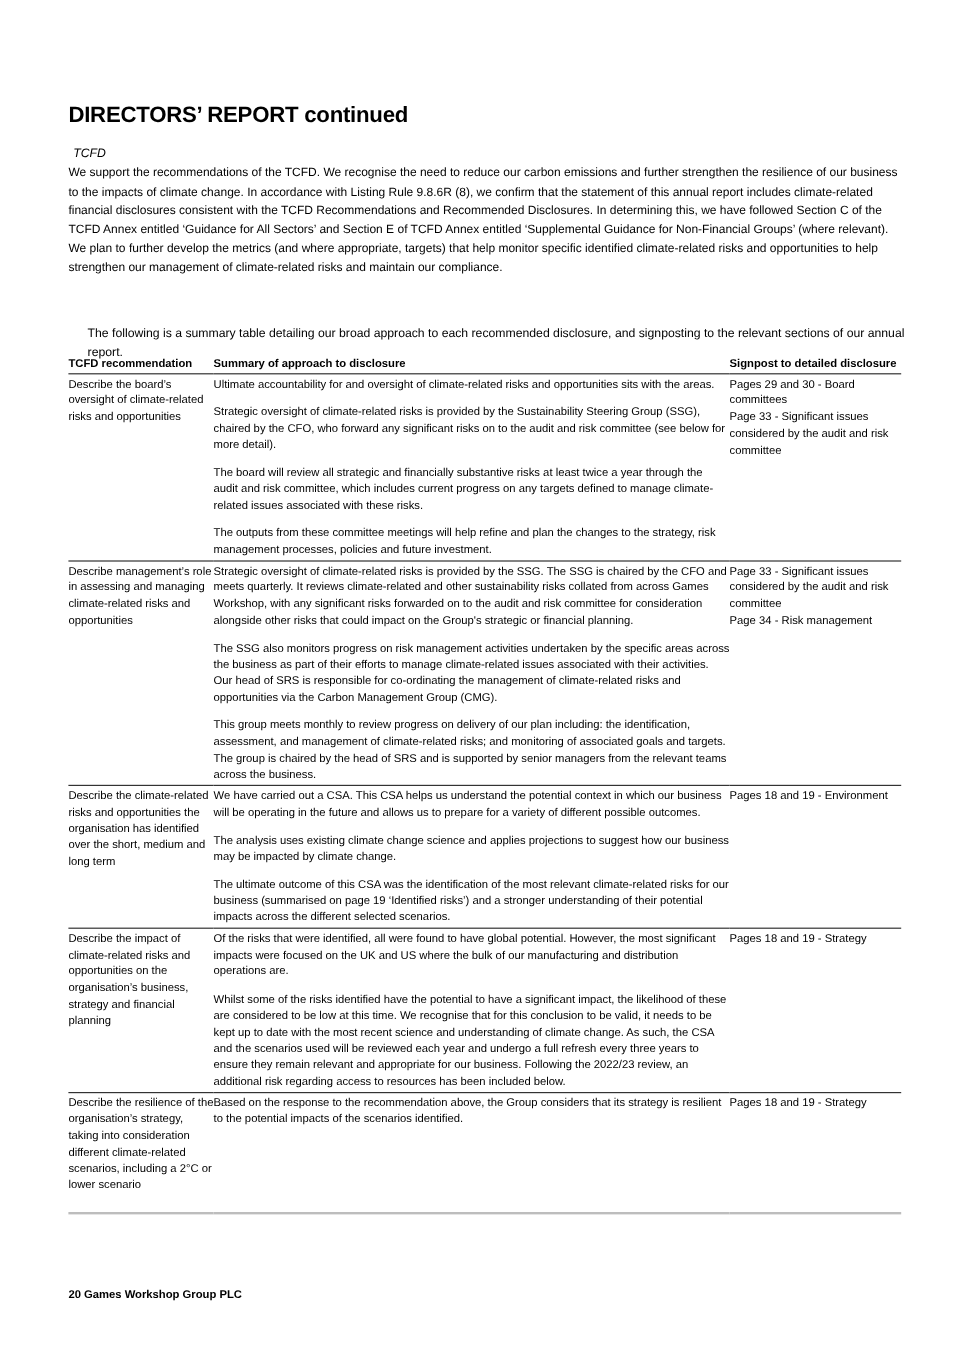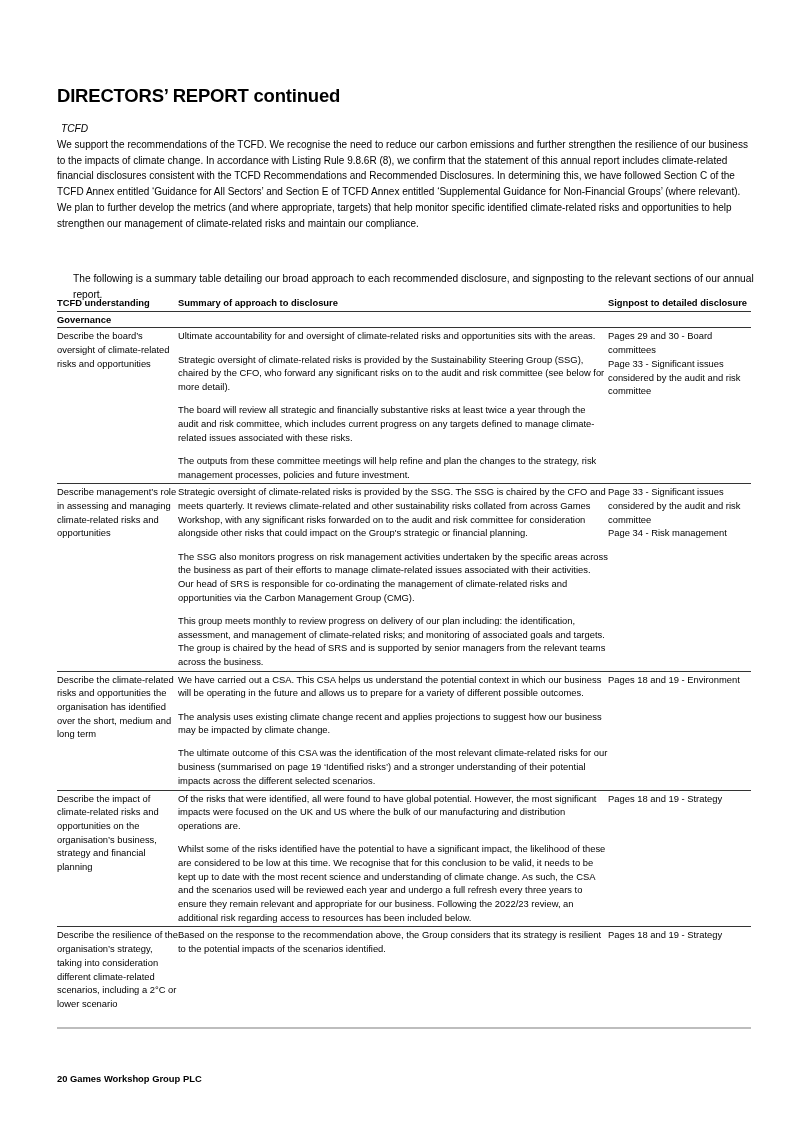--- a/index.html
+++ b/index.html
@@ -29,30 +29,27 @@
 
 <div class="page">
   <h1>DIRECTORS’ REPORT continued</h1>
   <div class="section-label">TCFD</div>
   <p class="intro">We support the recommendations of the TCFD. We recognise the need to reduce our carbon emissions and further strengthen the resilience of our business to the impacts of climate change. In accordance with Listing Rule 9.8.6R (8), we confirm that the statement of this annual report includes climate-related financial disclosures consistent with the TCFD Recommendations and Recommended Disclosures. In determining this, we have followed Section C of the TCFD Annex entitled ‘Guidance for All Sectors’ and Section E of TCFD Annex entitled ‘Supplemental Guidance for Non-Financial Groups’ (where relevant). We plan to further develop the metrics (and where appropriate, targets) that help monitor specific identified climate-related risks and opportunities to help strengthen our management of climate-related risks and maintain our compliance.</p>
   <p class="lead">The following is a summary table detailing our broad approach to each recommended disclosure, and signposting to the relevant sections of our annual report.</p>
 
   <table>
     <thead>
       <tr>
-        <th>TCFD understanding</th>
+        <th>TCFD recommendation</th>
         <th>Summary of approach to disclosure</th>
         <th>Signpost to detailed disclosure</th>
       </tr>
     </thead>
     <tbody>
 
-      <tr class="section">
-        <td colspan="3">Governance</td>
-      </tr>
       <tr class="row">
         <td class="c1">Describe the board’s oversight of climate-related risks and opportunities</td>
         <td class="c2">
           <p class="para">Ultimate accountability for and oversight of climate-related risks and opportunities sits with the areas.</p>
           <p class="para">Strategic oversight of climate-related risks is provided by the Sustainability Steering Group (SSG), chaired by the CFO, who forward any significant risks on to the audit and risk committee (see below for more detail).</p>
           <p class="para">The board will review all strategic and financially substantive risks at least twice a year through the audit and risk committee, which includes current progress on any targets defined to manage climate-related issues associated with these risks.</p>
           <p class="para">The outputs from these committee meetings will help refine and plan the changes to the strategy, risk management processes, policies and future investment.</p>
         </td>
         <td class="c3">
           <div>Pages 29 and 30 - Board committees</div>
@@ -69,21 +66,21 @@
         <td class="c3">
           <div>Page 33 - Significant issues considered by the audit and risk committee</div>
           <div>Page 34 - Risk management</div>
         </td>
       </tr>
 
       <tr class="row">
         <td class="c1">Describe the climate-related risks and opportunities the organisation has identified over the short, medium and long term</td>
         <td class="c2">
           <p class="para">We have carried out a CSA. This CSA helps us understand the potential context in which our business will be operating in the future and allows us to prepare for a variety of different possible outcomes.</p>
-          <p class="para">The analysis uses existing climate change recent and applies projections to suggest how our business may be impacted by climate change.</p>
+          <p class="para">The analysis uses existing climate change science and applies projections to suggest how our business may be impacted by climate change.</p>
           <p class="para">The ultimate outcome of this CSA was the identification of the most relevant climate-related risks for our business (summarised on page 19 ‘Identified risks’) and a stronger understanding of their potential impacts across the different selected scenarios.</p>
         </td>
         <td class="c3">
           <div>Pages 18 and 19 - Environment</div>
         </td>
       </tr>
       <tr class="row">
         <td class="c1">Describe the impact of climate-related risks and opportunities on the organisation’s business, strategy and financial planning</td>
         <td class="c2">
           <p class="para">Of the risks that were identified, all were found to have global potential. However, the most significant impacts were focused on the UK and US where the bulk of our manufacturing and distribution operations are.</p>

